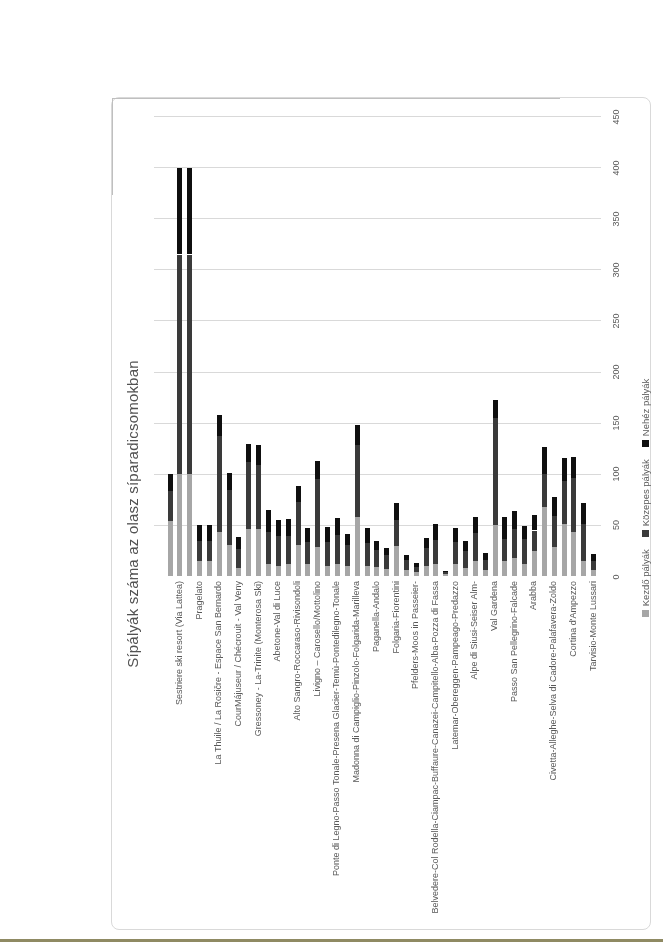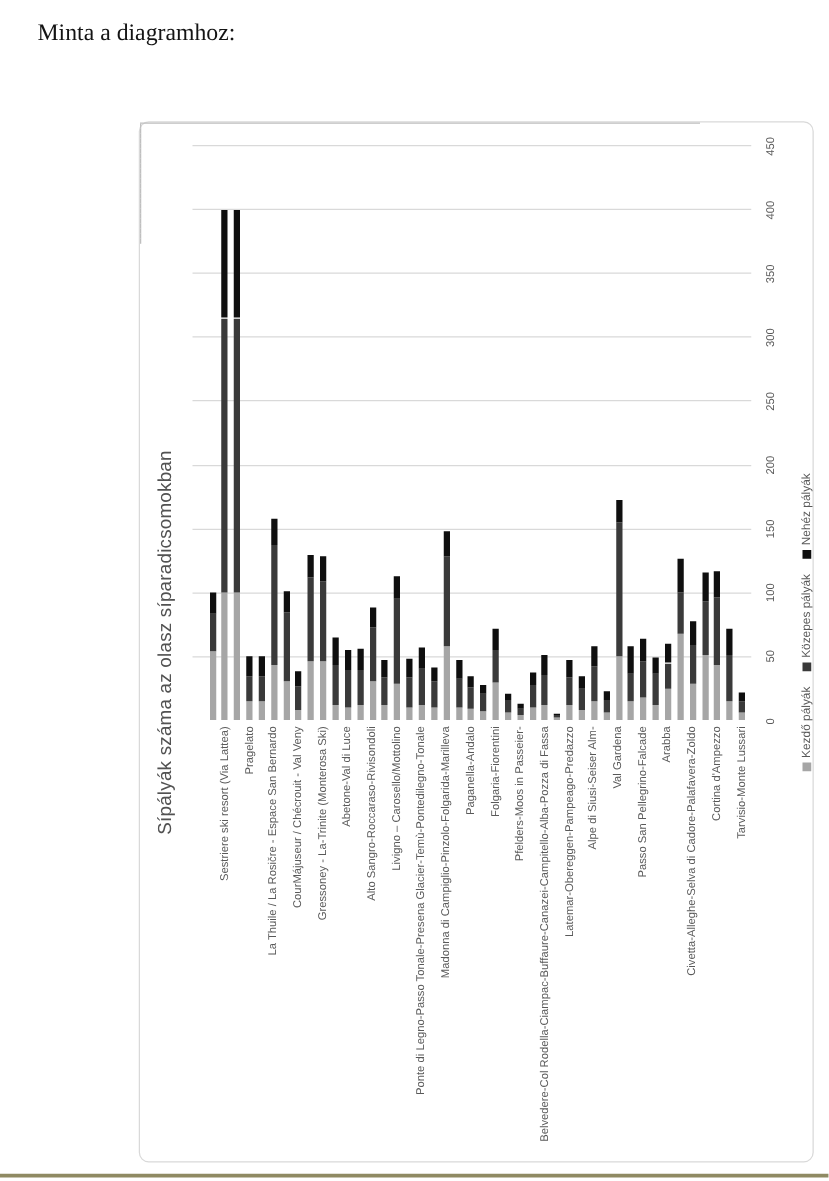--- a/index.html
+++ b/index.html
@@ -23,21 +23,20 @@
           gap:12px;font-size:9.5px;color:#595959;white-space:nowrap;}
   .litem{display:flex;align-items:center;gap:4px;}
   .lsq{width:7px;height:7px;display:inline-block;}
   .seg,.grid{position:absolute;}
   .bottom-rule{position:absolute;left:0;top:939px;width:663px;height:3px;background:#8f8a63;}
 </style>
 </head>
 <body>
 
 <div class="page">
-  <div class="heading">Minta a diagramhoz:</div>
 
   <div class="chart">
     <div class="chart-title">Sípályák száma az olasz síparadicsomokban</div>
     <div id="plot">
         <div class="vlabel" style="left: 486px; top: 472.5px;">0</div>
         <div class="grid" style="left: 42px; top: 426.889px; width: 447px; height: 1px; background: rgb(217, 217, 217);"></div>
         <div class="vlabel" style="left: 486px; top: 421.389px;">50</div>
         <div class="grid" style="left: 42px; top: 375.778px; width: 447px; height: 1px; background: rgb(217, 217, 217);"></div>
         <div class="vlabel" style="left: 486px; top: 370.278px;">100</div>
         <div class="grid" style="left: 42px; top: 324.667px; width: 447px; height: 1px; background: rgb(217, 217, 217);"></div>

